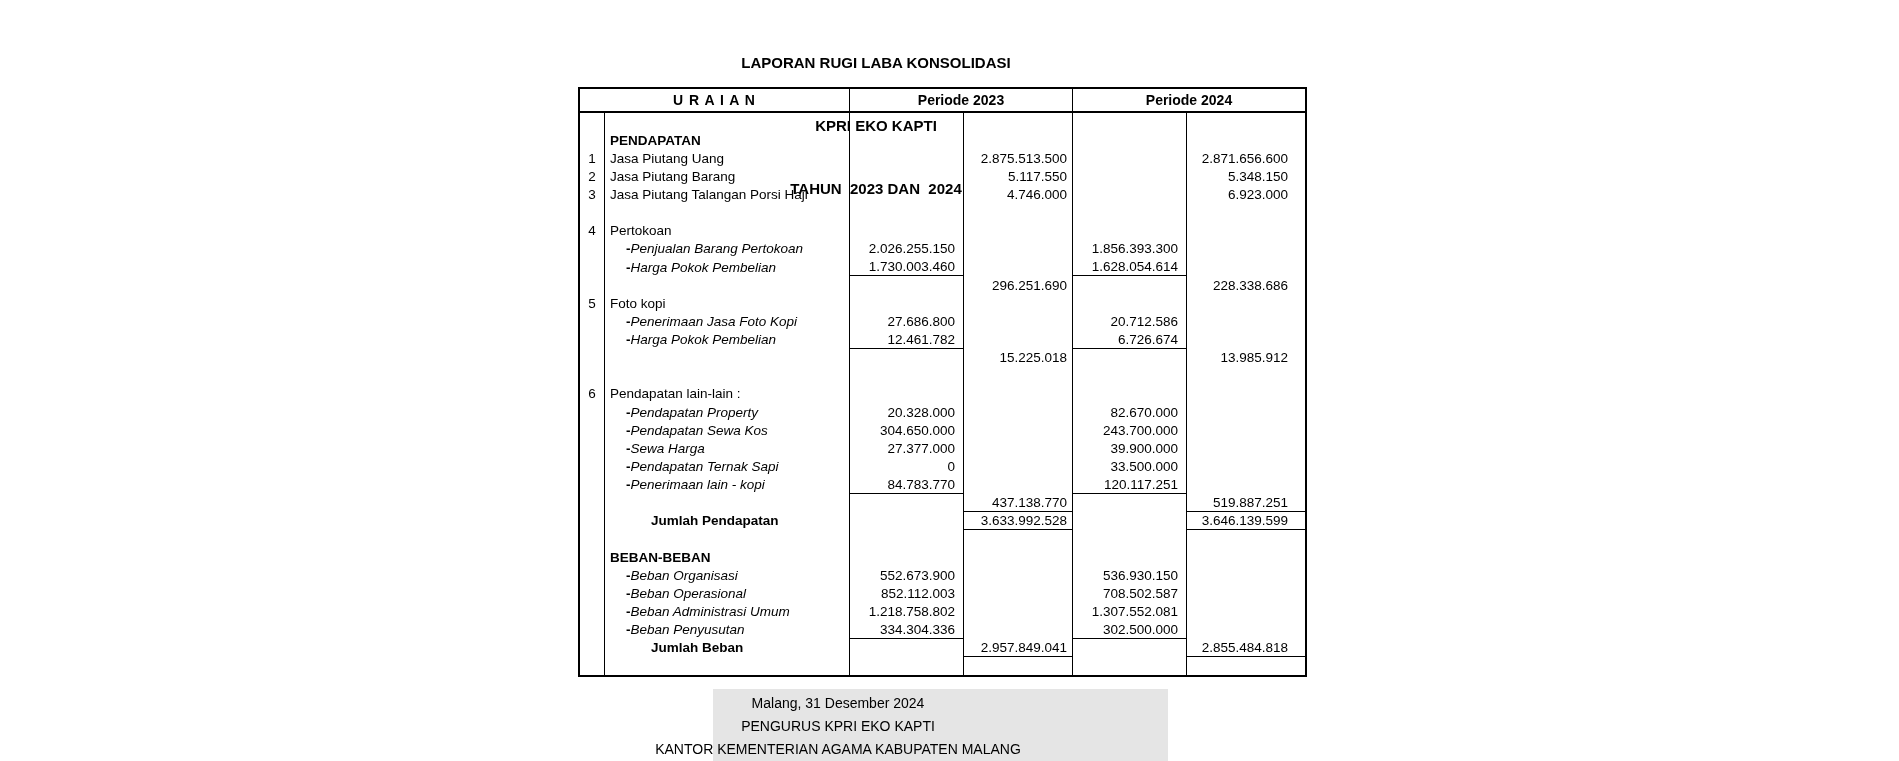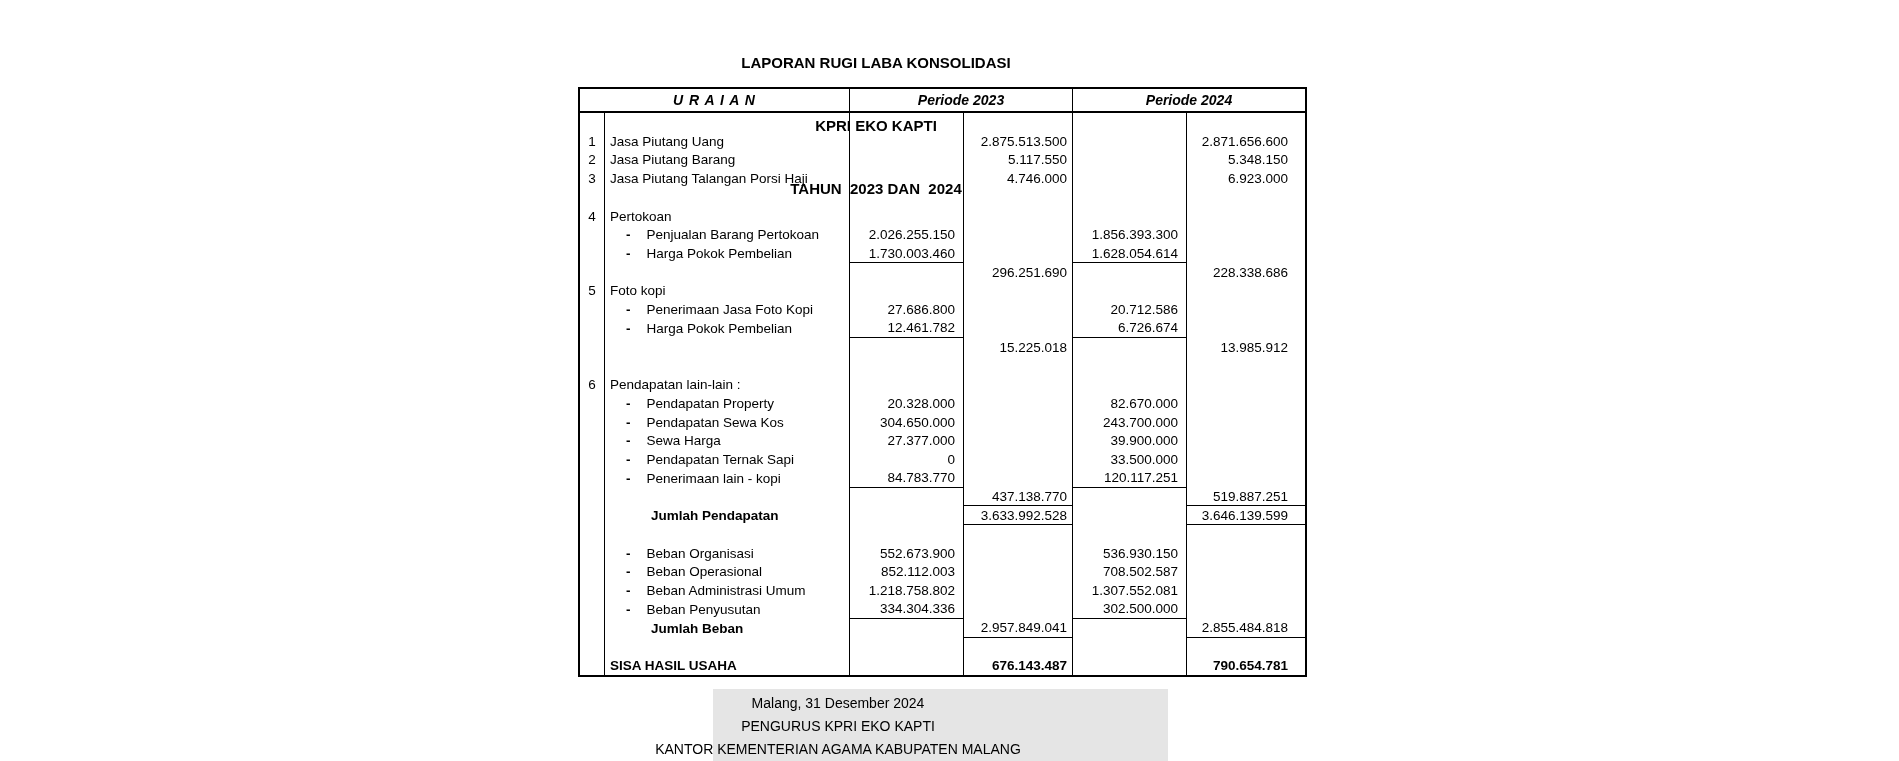--- a/index.html
+++ b/index.html
@@ -7,41 +7,41 @@
        font-family:"Liberation Sans", sans-serif;color:#000;overflow:hidden;}
 
   
   .title-block{position:absolute;left:576px;top:10px;width:600px;text-align:center;
                font-weight:bold;font-size:15px;line-height:21px;white-space:pre;}
 
   
   .report-table{position:absolute;left:578px;top:87px;width:729px;height:590px;
                 border:2px solid #000;box-sizing:border-box;font-size:13.5px;}
   .thead{display:flex;height:24px;border-bottom:2px solid #000;box-sizing:border-box;
-         font-weight:bold;font-size:14px;font-style:italic;}
+         font-weight:bold;font-size:14px;}
   .hcell{box-sizing:border-box;display:flex;align-items:center;justify-content:center;}
   .h-uraian{width:270px;border-right:1px solid #000;letter-spacing:1px;}
   .h-p23{width:223px;border-right:1px solid #000;}
   .h-p24{width:232px;}
 
   .tbody{position:absolute;left:0;top:24px;right:0;bottom:0;display:flex;flex-direction:column;}
   .row{display:flex;flex:1 1 0;min-height:0;}
   .cell{box-sizing:border-box;flex:0 0 auto;display:flex;align-items:center;overflow:hidden;}
   .c-num{width:25px;border-right:1px solid #000;justify-content:center;}
   .c-desc{width:245px;border-right:1px solid #000;padding-left:5px;}
   .c-v1{width:114px;border-right:1px solid #000;justify-content:flex-end;padding-right:8px;}
   .c-v2{width:109px;border-right:1px solid #000;justify-content:flex-end;padding-right:5px;}
   .c-v3{width:114px;border-right:1px solid #000;justify-content:flex-end;padding-right:8px;}
   .c-v4{width:118px;justify-content:flex-end;padding-right:17px;}
   .ul{border-bottom:1.5px solid #000;}
 
   .row.section .c-desc, .row.sisa .c-desc{font-weight:bold;}
   .row.sisa .c-v2, .row.sisa .c-v4{font-weight:bold;}
   .dash-glyph{font-weight:bold;margin-left:16px;}
-  .dash-label{margin-left:16px;}
+  .dash-label{font-style:italic;}
   .total-label{margin-left:41px;font-weight:bold;}
 
   
   .footer-shade{position:absolute;left:713px;top:689px;width:455px;height:72px;background:#e5e5e5;}
   .footer-block{position:absolute;left:588px;top:692px;width:500px;text-align:center;
                 font-size:14px;line-height:23px;}
 </style>
 </head>
 <body>
 
@@ -59,20 +59,30 @@
   </div>
   <div class="tbody">
       <div class="row blank">
         <div class="cell c-num"></div>
         <div class="cell c-desc"></div>
         <div class="cell c-v1"></div>
         <div class="cell c-v2"></div>
         <div class="cell c-v3"></div>
         <div class="cell c-v4"></div>
       </div>
+      <div class="row section">
+        <div class="cell c-num"></div>
+        <div class="cell c-desc">
+          <div class="">PENDAPATAN</div>
+        </div>
+        <div class="cell c-v1"></div>
+        <div class="cell c-v2"></div>
+        <div class="cell c-v3"></div>
+        <div class="cell c-v4"></div>
+      </div>
       <div class="row item">
         <div class="cell c-num">1</div>
         <div class="cell c-desc">
           <div class="">Jasa Piutang Uang</div>
         </div>
         <div class="cell c-v1"></div>
         <div class="cell c-v2">2.875.513.500</div>
         <div class="cell c-v3"></div>
         <div class="cell c-v4">2.871.656.600</div>
       </div>
@@ -276,20 +286,30 @@
         <div class="cell c-v4 ul">3.646.139.599</div>
       </div>
       <div class="row blank">
         <div class="cell c-num"></div>
         <div class="cell c-desc"></div>
         <div class="cell c-v1"></div>
         <div class="cell c-v2"></div>
         <div class="cell c-v3"></div>
         <div class="cell c-v4"></div>
       </div>
+      <div class="row section">
+        <div class="cell c-num"></div>
+        <div class="cell c-desc">
+          <div class="">BEBAN-BEBAN</div>
+        </div>
+        <div class="cell c-v1"></div>
+        <div class="cell c-v2"></div>
+        <div class="cell c-v3"></div>
+        <div class="cell c-v4"></div>
+      </div>
       <div class="row dash">
         <div class="cell c-num"></div>
         <div class="cell c-desc">
           <div class="dash-glyph">-</div>
           <div class="dash-label">Beban Organisasi</div>
         </div>
         <div class="cell c-v1">552.673.900</div>
         <div class="cell c-v2"></div>
         <div class="cell c-v3">536.930.150</div>
         <div class="cell c-v4"></div>
@@ -337,30 +357,20 @@
         <div class="cell c-v3"></div>
         <div class="cell c-v4 ul">2.855.484.818</div>
       </div>
       <div class="row blank">
         <div class="cell c-num"></div>
         <div class="cell c-desc"></div>
         <div class="cell c-v1"></div>
         <div class="cell c-v2"></div>
         <div class="cell c-v3"></div>
         <div class="cell c-v4"></div>
-      </div>
-      <div class="row sisa">
-        <div class="cell c-num"></div>
-        <div class="cell c-desc">
-          <div class="">SISA HASIL USAHA</div>
-        </div>
-        <div class="cell c-v1"></div>
-        <div class="cell c-v2">676.143.487</div>
-        <div class="cell c-v3"></div>
-        <div class="cell c-v4">790.654.781</div>
       </div>
     </div>
 </div>
 
 <div class="footer-shade"></div>
 <div class="footer-block">
   <div>Malang, 31 Desember 2024</div>
   <div>PENGURUS KPRI EKO KAPTI</div>
   <div>KANTOR KEMENTERIAN AGAMA KABUPATEN MALANG</div>
 </div>

